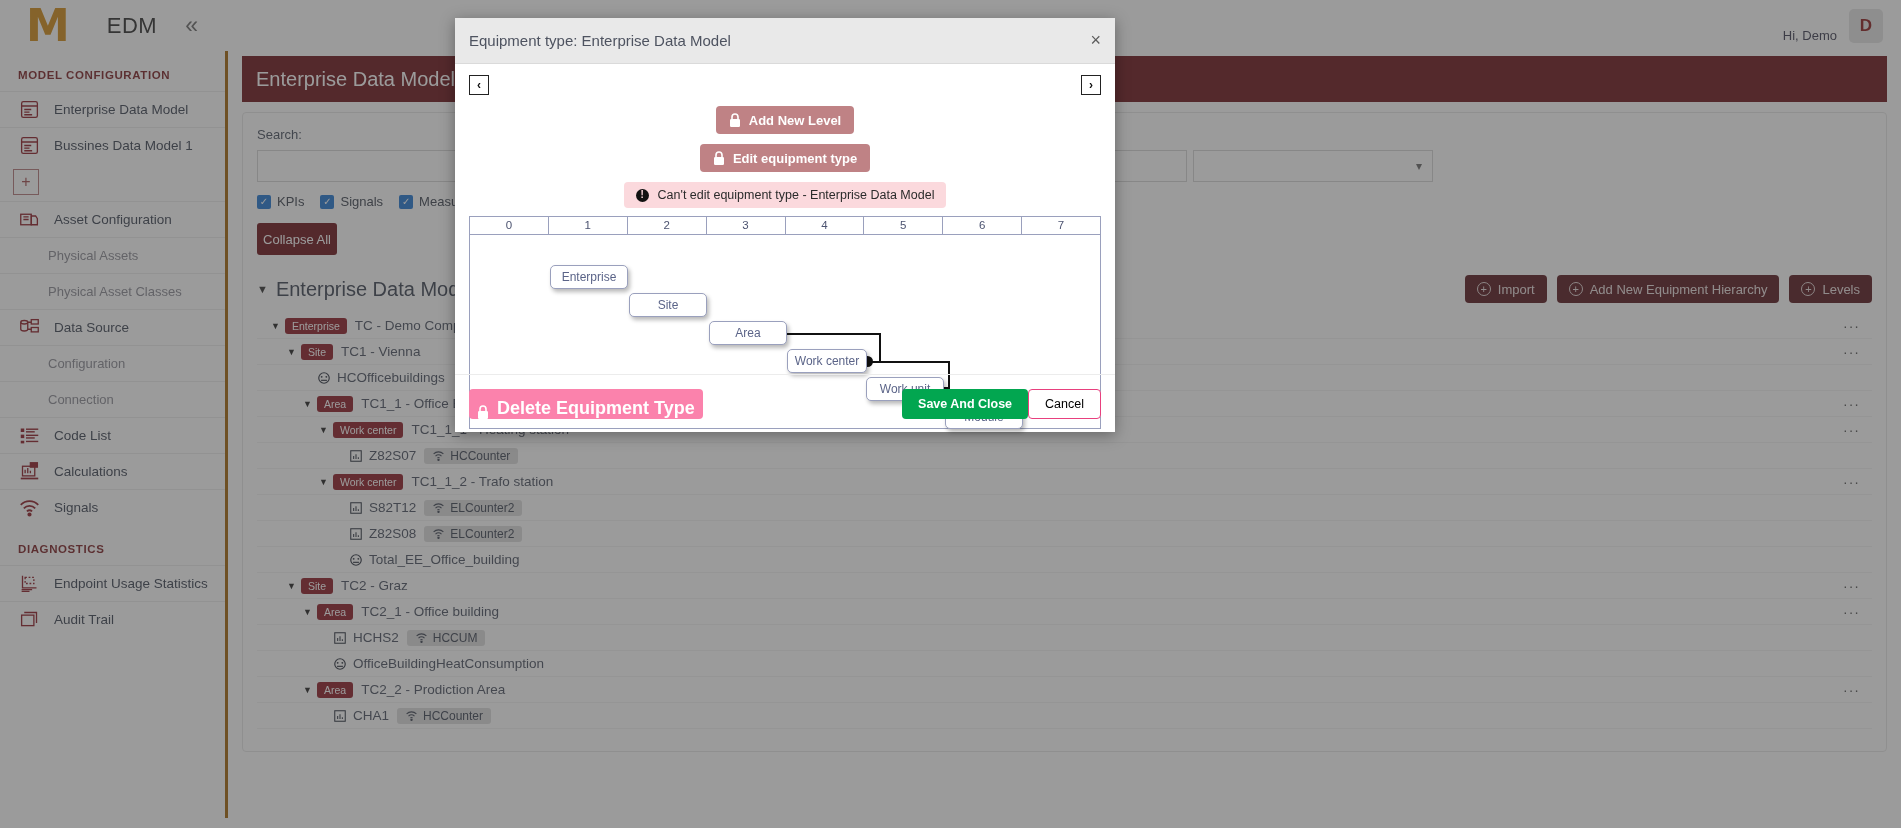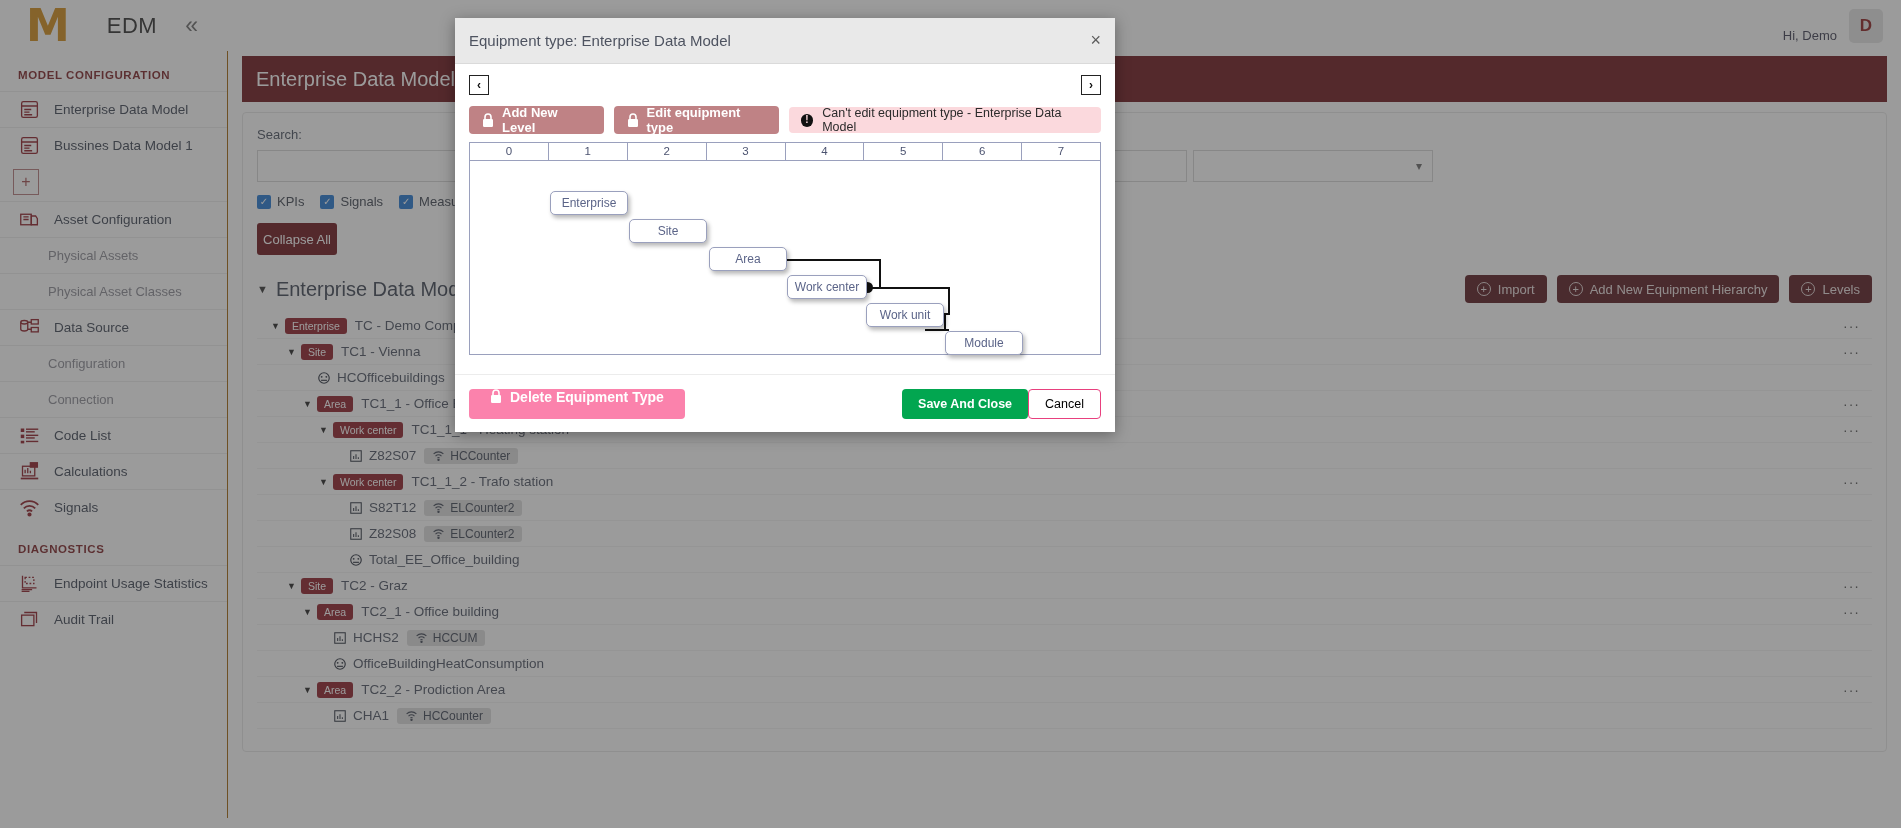--- a/index.html
+++ b/index.html
@@ -30,21 +30,21 @@
   }
   .hi-user { font-size: 13px; color: #3c3c50; }
   .avatar {
     width: 34px; height: 34px; border-radius: 5px; background: #e3e3e3;
     color: #8b1a1a; font-weight: bold; font-size: 17px;
     display: flex; align-items: center; justify-content: center;
   }
 
   .sidebar {
     position: absolute; top: 51px; left: 0; width: 228px; bottom: 10px;
-    background: #fff; border-right: 1px solid #a16207;
+    background: #fff; border-right: 3px solid #a16207;
   }
   .side-section {
     font-size: 11.5px; font-weight: bold; color: #7b1f23;
     letter-spacing: .6px; padding: 18px 0 10px 18px;
   }
   .side-item {
     display: flex; align-items: center; gap: 14px;
     height: 36px; padding-left: 18px;
     border-top: 1px solid #ececec;
     font-size: 13.5px; color: #3c4352;
@@ -137,21 +137,21 @@
   .modal-title { font-size: 15px; color: #4e5360; }
   .modal-x { margin-left: auto; font-size: 18px; color: #5d5d5d; }
   .modal-body { padding: 10px 14px 0 14px; }
   .nav-row { display: flex; align-items: center; height: 22px; }
   .nav-btn {
     width: 20px; height: 20px; border: 1px solid #222; background: #fff;
     display: flex; align-items: center; justify-content: center;
     font-size: 12px; font-weight: bold; color: #111;
   }
   .nav-btn.right { margin-left: auto; }
-  .tool-row { display: flex; align-items: center; gap: 10px; margin-top: 10px; }
+  .tool-row { display: flex; align-items: center; gap: 10px; margin-top: 10px; flex-direction: column; }
   .tool-btn {
     background: #bf8285; color: #fff; height: 28px; border-radius: 4px;
     padding: 0 13px; display: flex; align-items: center; gap: 8px; font-size: 13px; font-weight: bold;
   }
   .lock svg { width: 12px; height: 14px; display: block; }
   .warn-pill {
     background: #fbd9dd; color: #2b2b2b; height: 26px; border-radius: 4px;
     padding: 0 12px; display: flex; align-items: center; gap: 9px; font-size: 12.5px;
   }
   .warn-ico {
@@ -176,22 +176,22 @@
     font-size: 12px; color: #5b6488; padding: 0 10px; white-space: nowrap;
   }
   .conn { position: absolute; background: #111; }
   .dot { position: absolute; width: 11px; height: 11px; background: #111; border-radius: 50%; }
 
   .modal-foot {
     position: absolute; left: 0; right: 0; bottom: 0; height: 58px;
     border-top: 1px solid #ececec; display: flex; align-items: center; padding: 0 14px;
   }
   .del-btn {
-    background: #fb82ac; color: #fff; height: 30px; border-radius: 4px; padding: 0 21px;
-    display: flex; align-items: flex-start; gap: 8px; font-size: 14px; font-weight: bold;
+    background: #fb82ac; color: #fff; height: 30px; border-radius: 4px; padding: 0 8px;
+    display: flex; align-items: flex-end; gap: 8px; font-size: 18px; font-weight: bold;
   }
   .foot-right { margin-left: auto; display: flex; }
   .save-btn {
     background: #02a650; color: #fff; height: 30px; border-radius: 4px; padding: 0 16px;
     display: flex; align-items: center; font-size: 12.5px; font-weight: bold;
   }
   .cancel-btn {
     background: #fff; color: #000000; border: 1px solid #e8407e; height: 30px;
     border-radius: 4px; padding: 0 16px; display: flex; align-items: center; font-size: 12.5px;
   }

